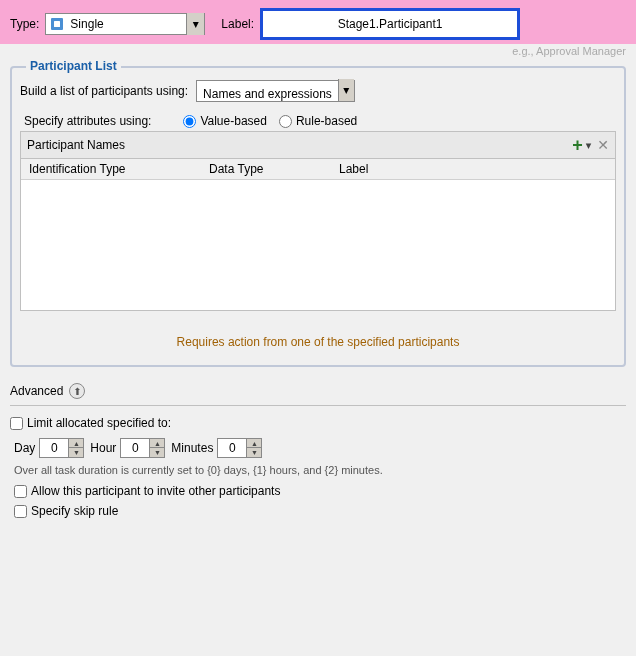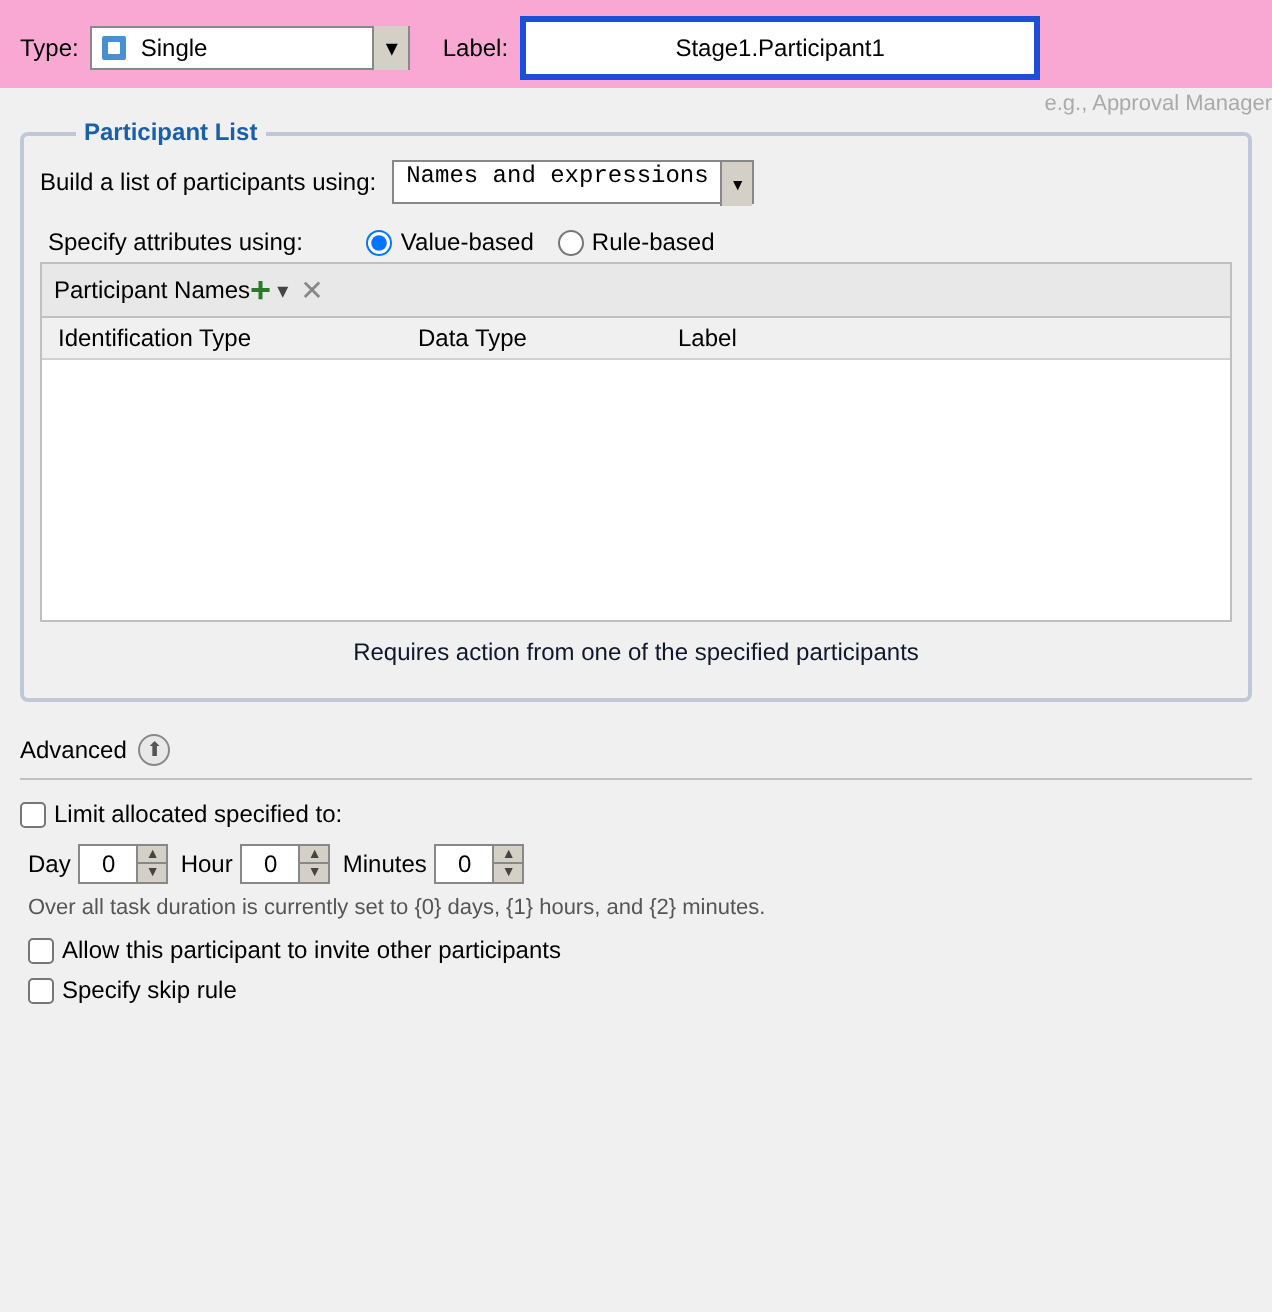--- a/index.html
+++ b/index.html
@@ -67,43 +67,43 @@
     .label-input {
       border: 3px solid #1d4ed8;
       height: 32px;
       padding: 0 4px;
       font-size: 12px;
       width: 260px;
       text-align: center;
     }
     .hint-row {
       text-align: right;
+      padding-right: 10px;
       padding-bottom: 4px;
     }
     .hint-text {
       color: #aaa;
       font-size: 11px;
     }
     .build-row {
       display: flex;
       align-items: center;
       gap: 8px;
       margin-bottom: 12px;
     }
     .build-label {
       font-size: 12px;
     }
     .dropdown-btn {
       display: flex;
-      align-items: flex-start;
+      align-items: flex-end;
       border: 1px solid #888;
       background: white;
       height: 22px;
       cursor: pointer;
-      font-family: Liberation Mono, monospace;
     }
     .dropdown-text {
       padding: 0 6px;
       font-size: 12px;
     }
     .dropdown-arrow {
       width: 16px;
       height: 22px;
       background: #d4d0c8;
       border-left: 1px solid #888;
@@ -134,20 +134,21 @@
       border: 1px solid #c0c0c0;
       background: white;
       margin: 0 0 0 0;
     }
     .participant-table-header {
       display: flex;
       align-items: center;
       background: #e8e8e8;
       border-bottom: 1px solid #c0c0c0;
       padding: 4px 6px;
+      justify-content: space-between;
     }
     .participant-table-title {
       font-size: 12px;
       font-weight: normal;
     }
     .table-actions {
       display: flex;
       align-items: center;
       gap: 2px;
     }
@@ -184,22 +185,23 @@
     }
     .col-id { width: 180px; }
     .col-dt { width: 130px; }
     .col-val { flex: 1; }
     .table-body {
       min-height: 130px;
       background: white;
     }
     .action-note {
       text-align: center;
-      color: #0f172a;
-      font-size: 12px;
+      color: #a16207;
+      font-size: 12px;
+      margin-top: 16px;
       padding: 8px 0;
     }
     .advanced-section {
       padding: 8px 10px 0 10px;
     }
     .advanced-header {
       display: flex;
       align-items: center;
       gap: 6px;
       border-bottom: 1px solid #c0c0c0;
@@ -296,21 +298,21 @@
     .section-frame {
       border: 2px solid #c0c8d8;
       border-radius: 4px;
       padding-top: 0;
       margin: 4px 10px 8px 10px;
       position: relative;
     }
     .section-frame-legend {
       position: absolute;
       top: -9px;
-      left: 26px;
+      left: 14px;
       background: #f0f0f0;
       padding: 0 4px;
       font-size: 12px;
       font-weight: bold;
       color: #1a5fa8;
     }
     .section-frame-body {
       padding: 12px 8px 8px 8px;
     }
   </style>

